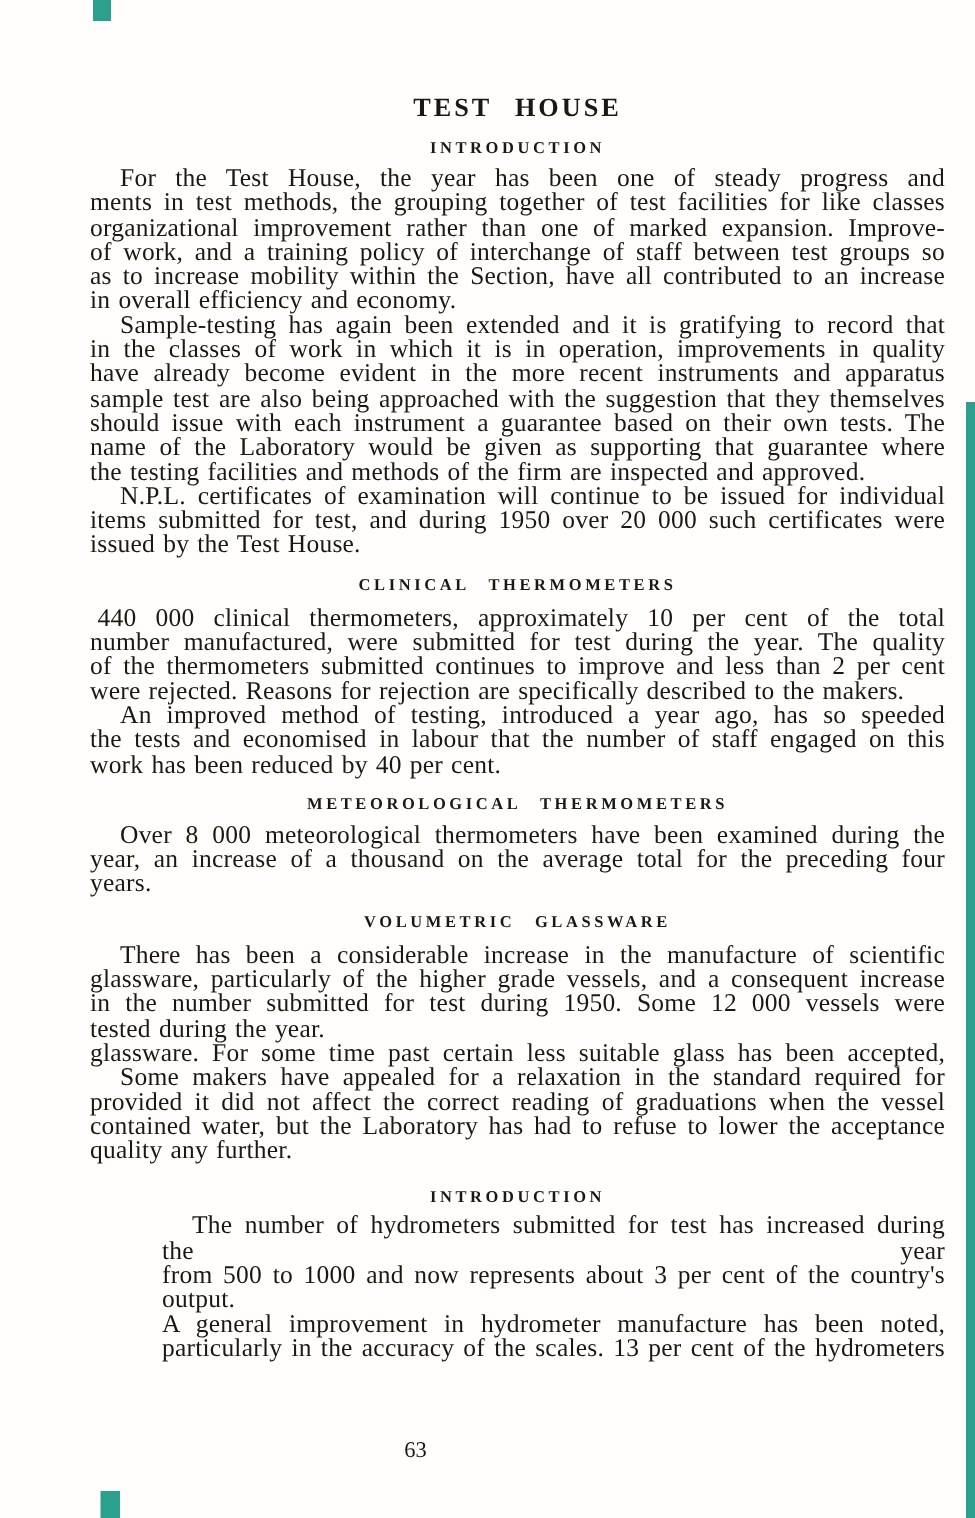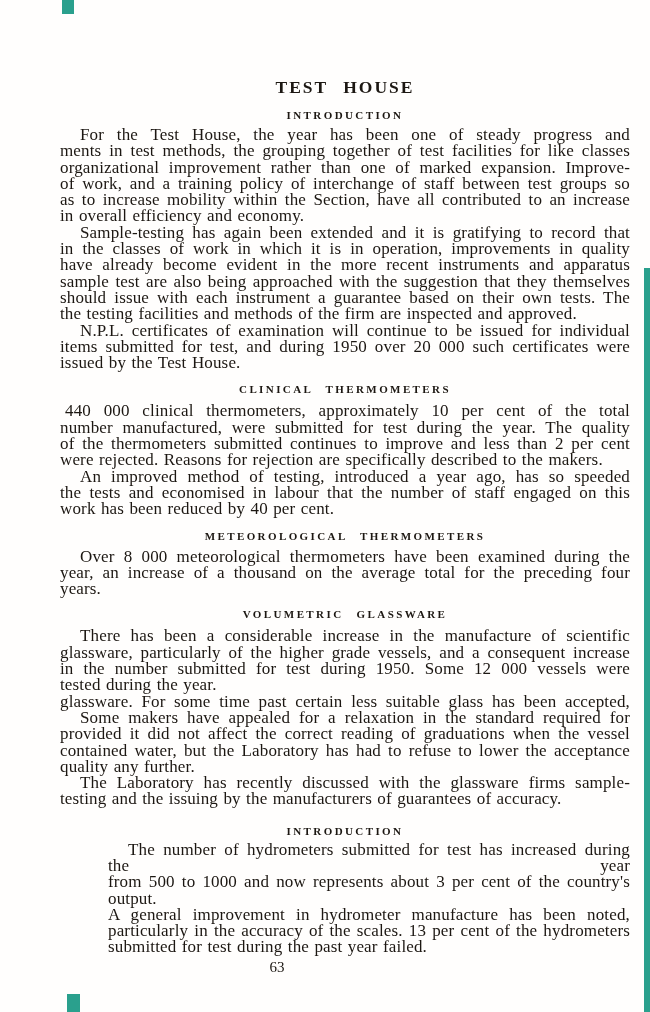--- a/index.html
+++ b/index.html
@@ -5,21 +5,21 @@
   html,body{margin:0;padding:0;background:#ffffff;}
   .page{
     position:relative;
     width:650px;height:1012px;
     background:#fffefd;
     overflow:hidden;
     font-family:"Liberation Serif","DejaVu Serif",serif;
     color:#1c1712;
   }
   .content{
-    position:absolute;left:60px;top:16px;width:570px;
+    position:absolute;left:60px;top:0;width:570px;
   }
   .title{
     margin:62px 0 0 0;
     font-size:17.5px;line-height:18px;font-weight:bold;
     text-align:center;letter-spacing:2px;word-spacing:9px;
   }
   .hd{
     margin:0;font-size:11px;line-height:11px;font-weight:bold;
     text-align:center;letter-spacing:2.4px;word-spacing:8px;
   }
@@ -69,20 +69,21 @@
           <div class="line">of work, and a training policy of interchange of staff between test groups so</div>
           <div class="line">as to increase mobility within the Section, have all contributed to an increase</div>
           <div class="line last">in overall efficiency and economy.</div>
         </div>
       <div class="para">
           <div class="line first">Sample-testing has again been extended and it is gratifying to record that</div>
           <div class="line">in the classes of work in which it is in operation, improvements in quality</div>
           <div class="line">have already become evident in the more recent instruments and apparatus</div>
           <div class="line">sample test are also being approached with the suggestion that they themselves</div>
           <div class="line">should issue with each instrument a guarantee based on their own tests.  The</div>
+          <div class="line">name of the Laboratory would be given as supporting that guarantee where</div>
           <div class="line last">the testing facilities and methods of the firm are inspected and approved.</div>
         </div>
       <div class="para">
           <div class="line first">N.P.L. certificates of examination will continue to be issued for individual</div>
           <div class="line">items submitted for test, and during 1950 over 20 000 such certificates were</div>
           <div class="line last">issued by the Test House.</div>
         </div>
     </section>
 
     <section>
@@ -117,33 +118,28 @@
           <div class="line">in the number submitted for test during 1950.  Some 12 000 vessels were</div>
           <div class="line last">tested during the year.</div>
         </div>
       <div class="para">
           <div class="line">glassware.  For some time past certain less suitable glass has been accepted,</div>
           <div class="line first">Some makers have appealed for a relaxation in the standard required for</div>
           <div class="line">provided it did not affect the correct reading of graduations when the vessel</div>
           <div class="line">contained water, but the Laboratory has had to refuse to lower the acceptance</div>
           <div class="line last">quality any further.</div>
         </div>
-      <div class="para">
-          <div class="line first">The Laboratory has recently discussed with the glassware firms sample-</div>
-          <div class="line last">testing and the issuing by the manufacturers of guarantees of accuracy.</div>
-        </div>
     </section>
 
     <section>
       <h2 class="hd m-hyd">INTRODUCTION</h2>
       <div class="para m-hp">
           <div class="line first">The number of hydrometers submitted for test has increased during the year</div>
           <div class="line">from 500 to 1000 and now represents about 3 per cent of the country's output.</div>
           <div class="line">A general improvement in hydrometer manufacture has been noted,</div>
           <div class="line">particularly in the accuracy of the scales.  13 per cent of the hydrometers</div>
-          <div class="line last">submitted for test during the past year failed.</div>
         </div>
     </section>
 
   </div>
 
   <div class="folio">63</div>
 </div>
 
 </body></html>

